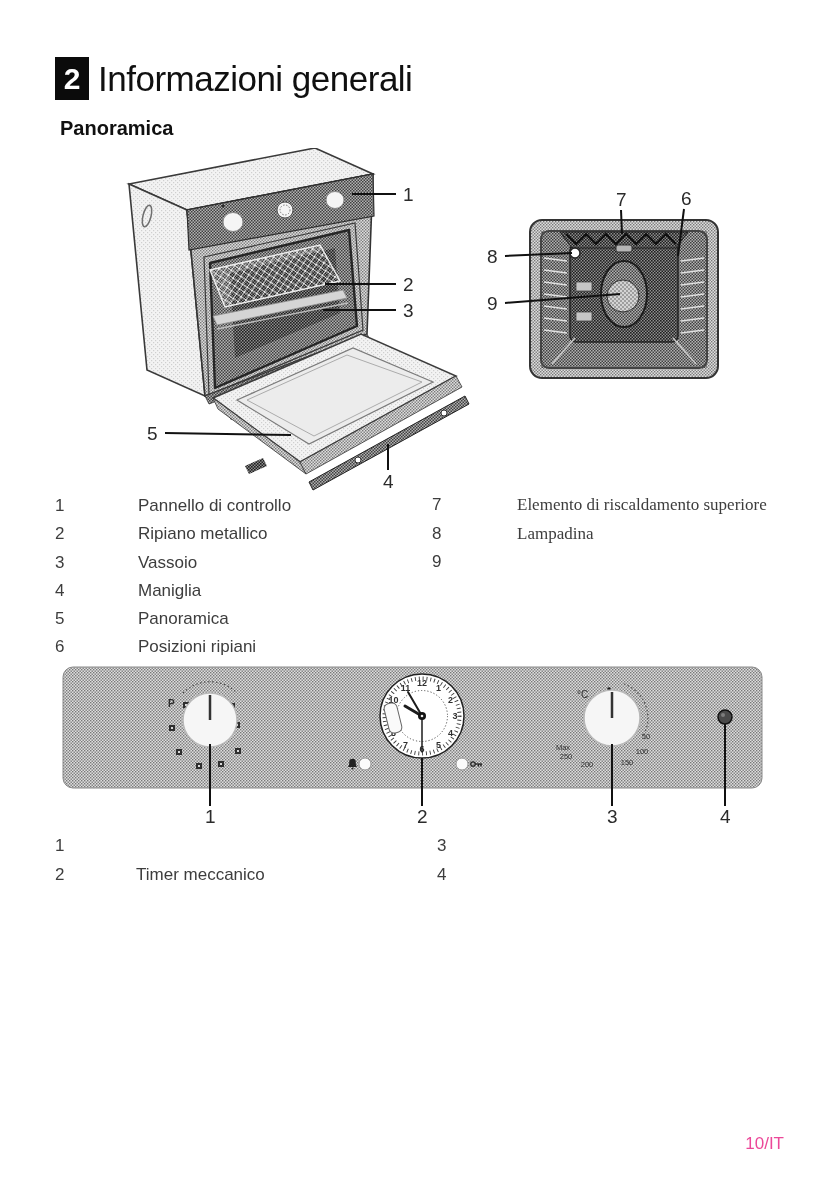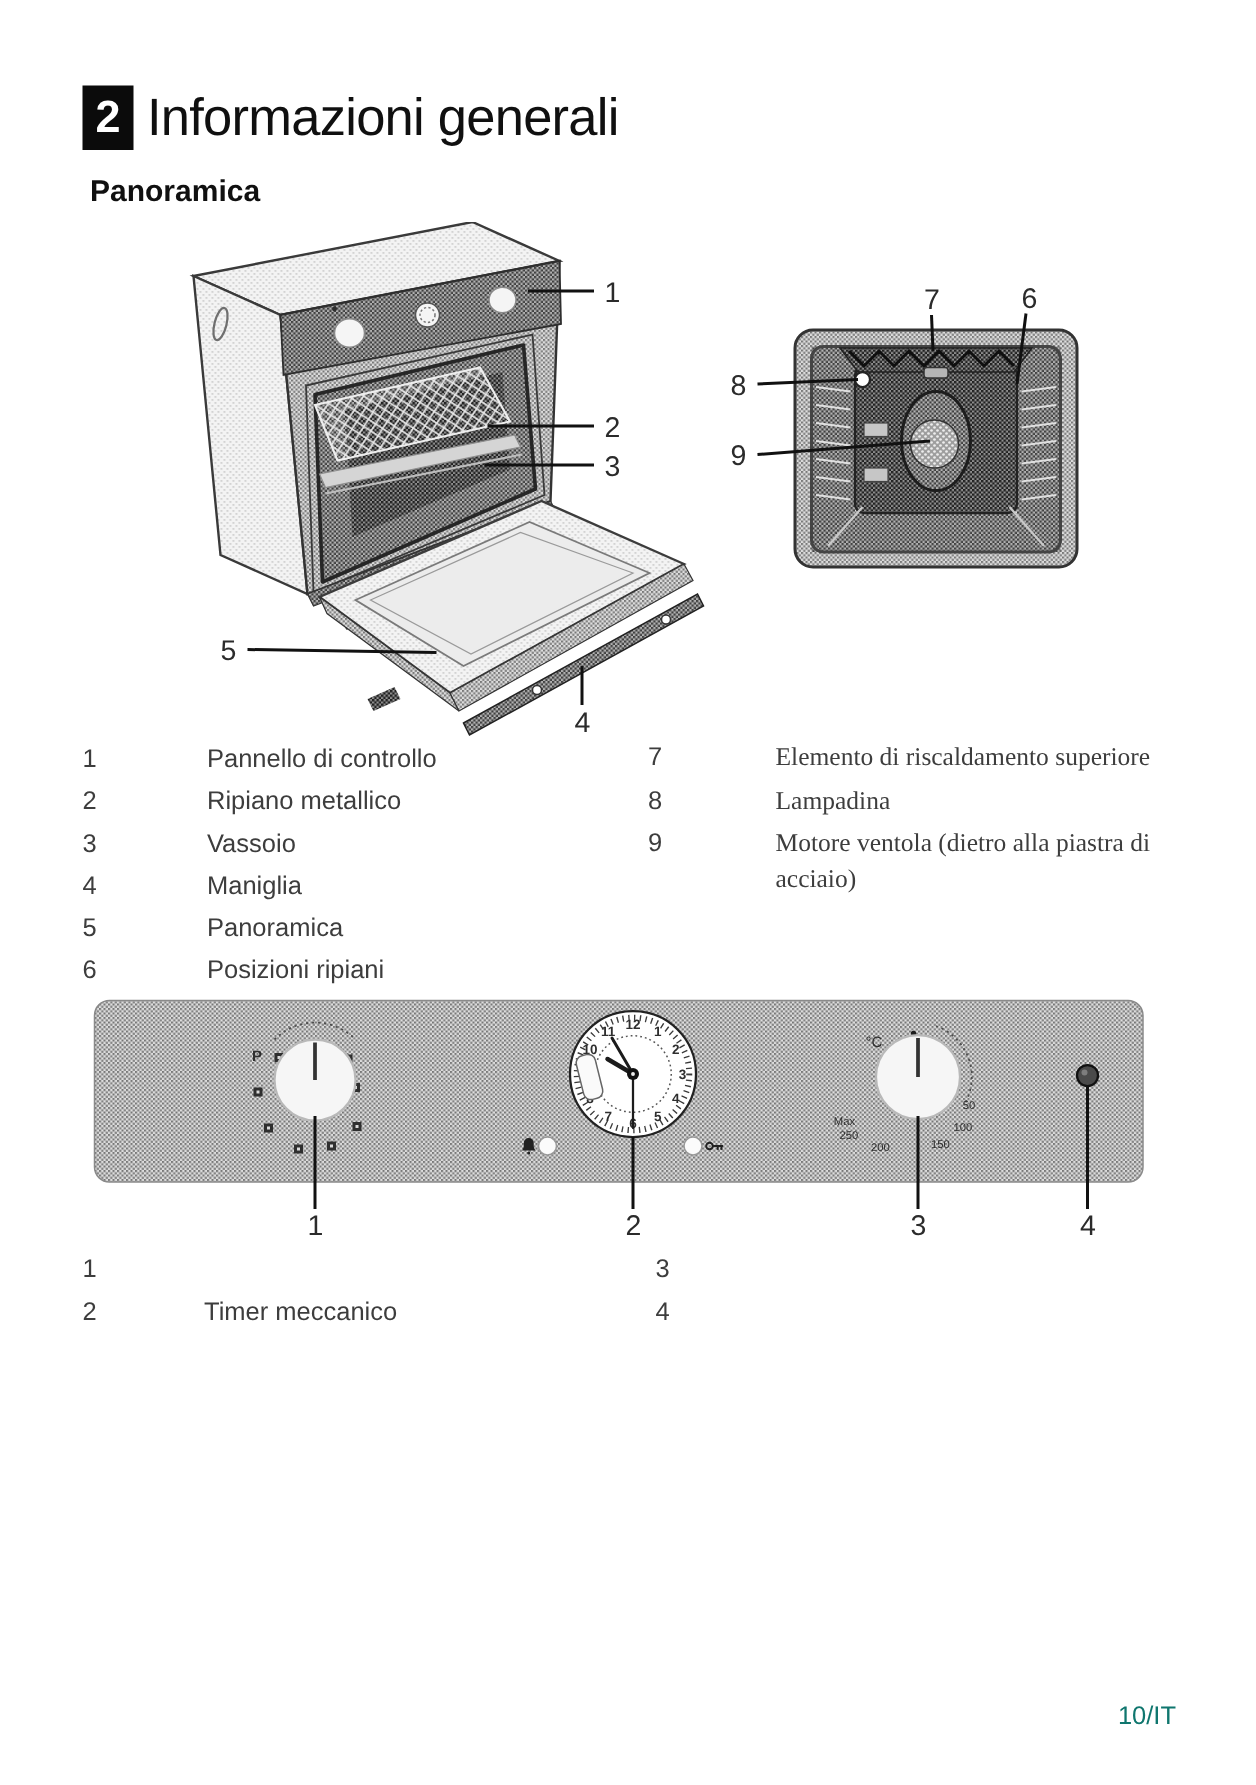--- a/index.html
+++ b/index.html
@@ -34,21 +34,21 @@
   .legend-panel-left{left:55px;top:831px;}
   .legend-panel-left .row{height:29px;line-height:29px;}
   .legend-panel-left .num{width:43px;}
   .legend-panel-right{left:437px;top:831px;}
   .legend-panel-right .row{height:29px;line-height:29px;}
   .legend-panel-right .num{width:43px;}
   
   .svg-oven{position:absolute;left:95px;top:148px;}
   .svg-interior{position:absolute;left:480px;top:182px;}
   .svg-panel{position:absolute;left:60px;top:660px;}
-  .page-number{position:absolute;right:53px;top:1134px;font-size:17px;color:#0f766e;}
+  .page-number{position:absolute;right:53px;top:1134px;font-size:17px;color:#ec4899;}
   svg text.callout{font-family:"Liberation Sans",sans-serif;font-size:19px;fill:#2b2b2b;}
   svg text.tiny{font-family:"Liberation Sans",sans-serif;fill:#2f2f2f;}
 </style>
 </head>
 <body>
 
 <svg width="0" height="0" style="position:absolute" aria-hidden="true">
   <defs>
     <pattern id="pLight" width="4" height="4" patternUnits="userSpaceOnUse">
       <rect width="4" height="4" fill="#f3f3f3"></rect>
@@ -347,21 +347,20 @@
     <div class="row">
       <span class="num">7</span>
       <span class="lbl">Elemento di riscaldamento superiore</span>
     </div>
     <div class="row">
       <span class="num">8</span>
       <span class="lbl">Lampadina</span>
     </div>
     <div class="row">
       <span class="num">9</span>
-      <span class="lbl">Motore ventola (dietro alla piastra di acciaio)</span>
     </div>
   </div>
 
   <div class="legend legend-panel-left">
     <div class="row">
       <span class="num">1</span>
     </div>
     <div class="row">
       <span class="num">2</span>
       <span class="lbl">Timer meccanico</span>

